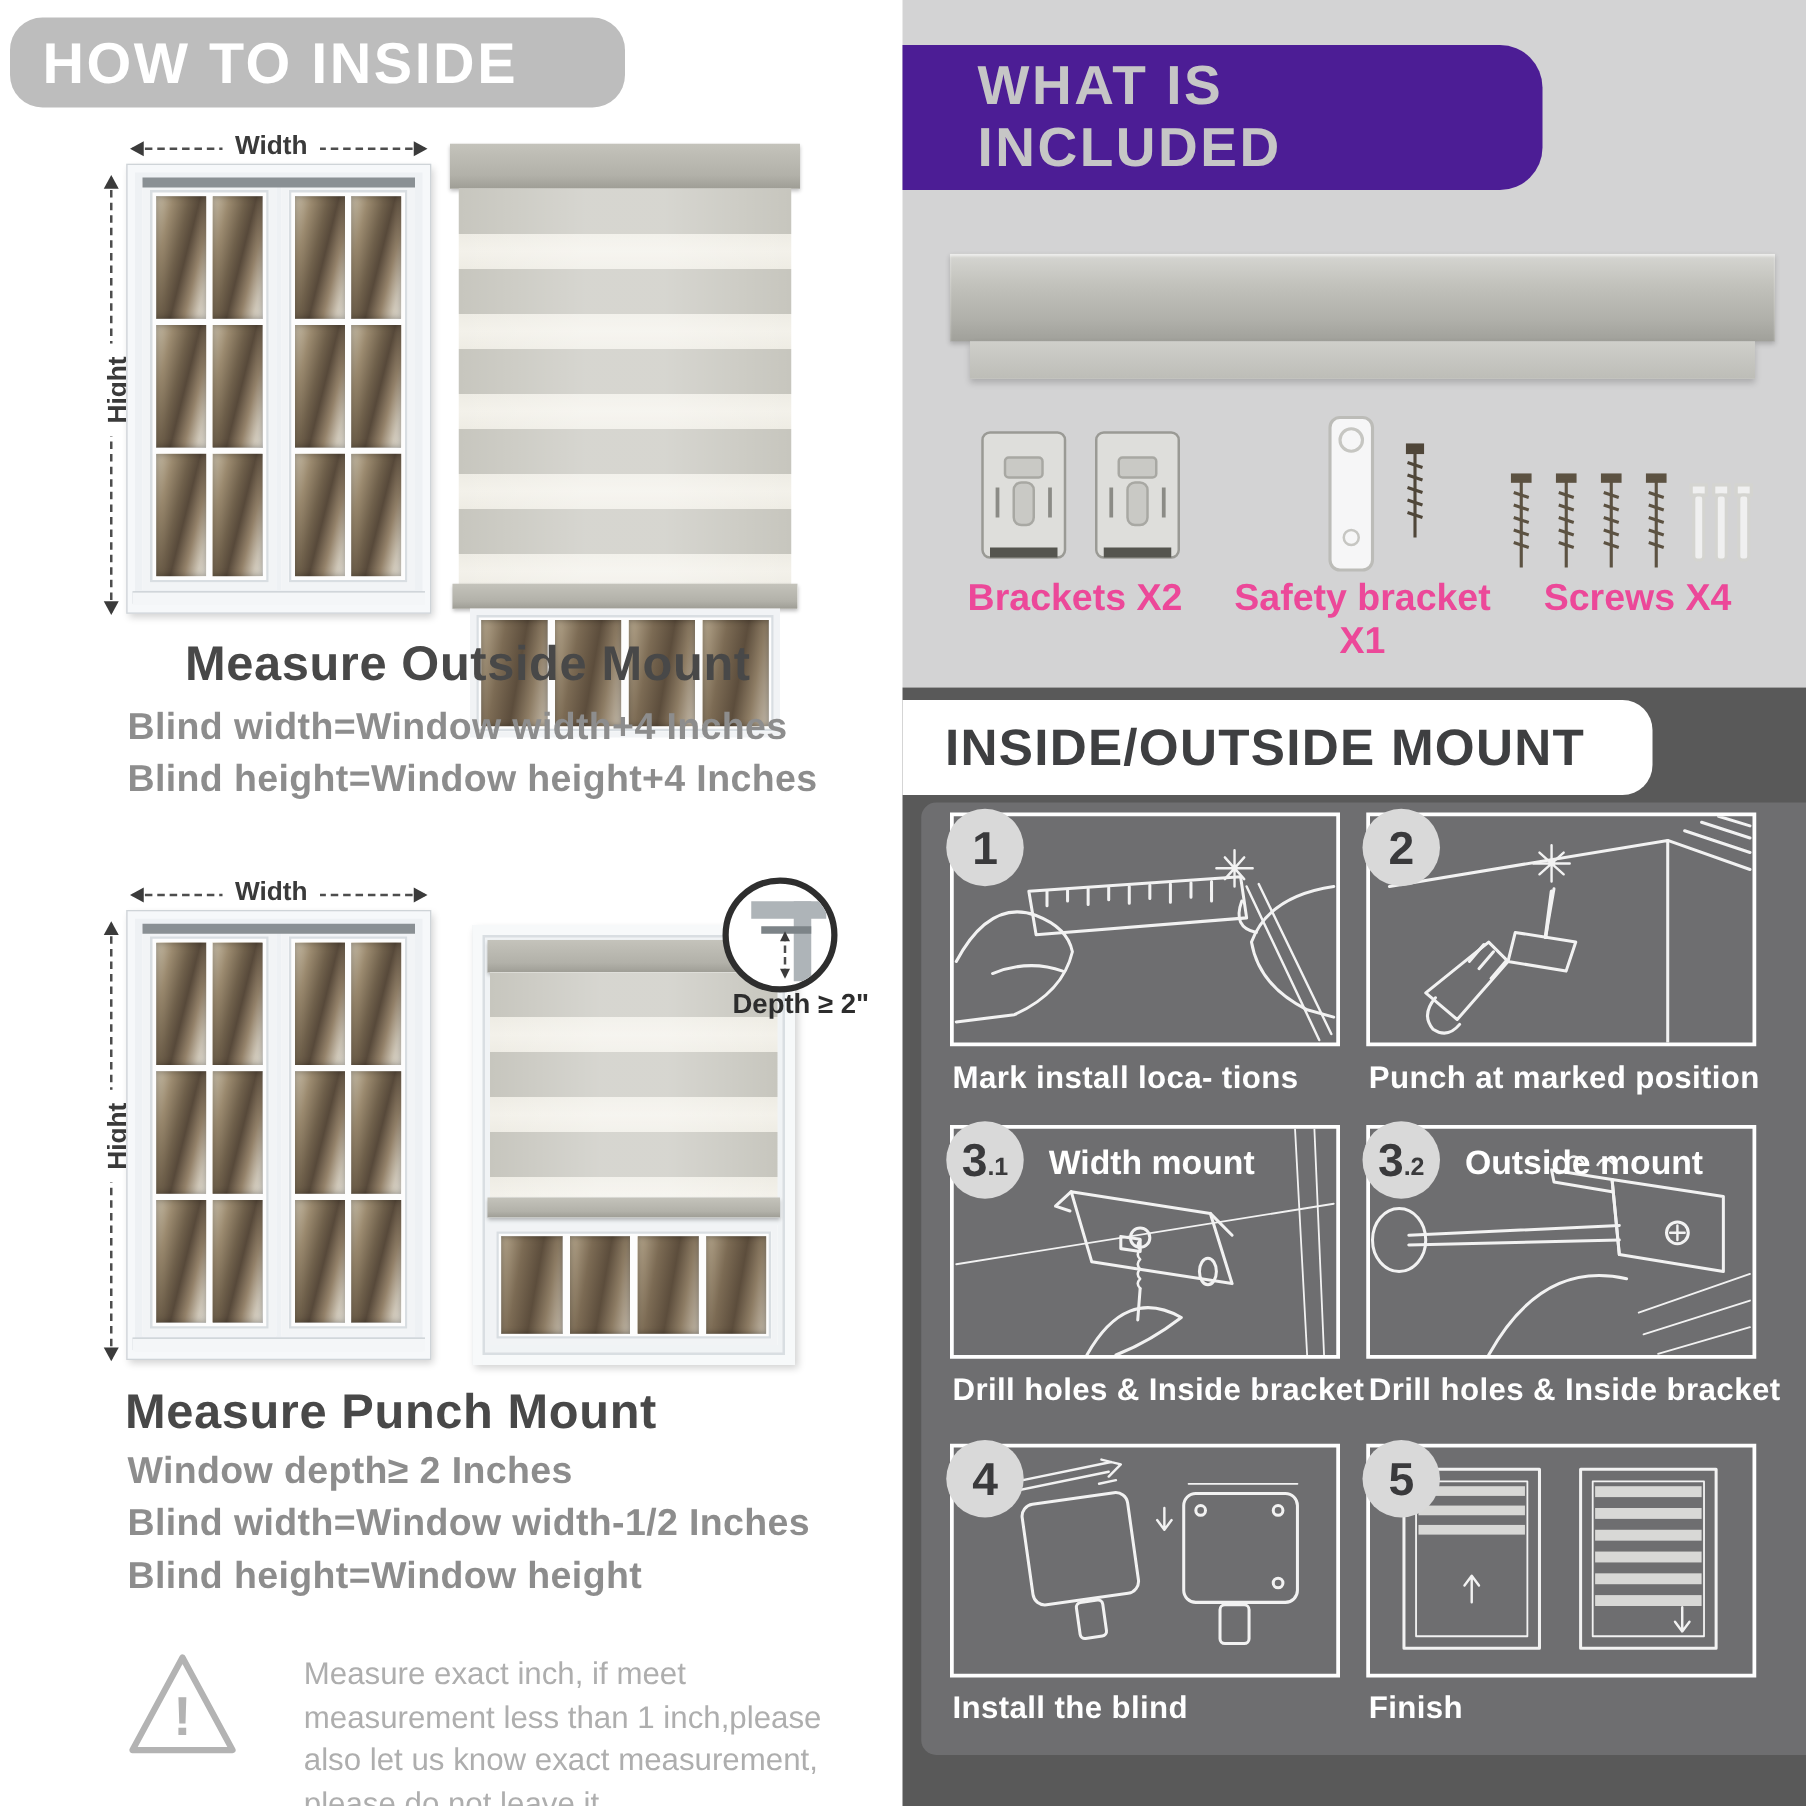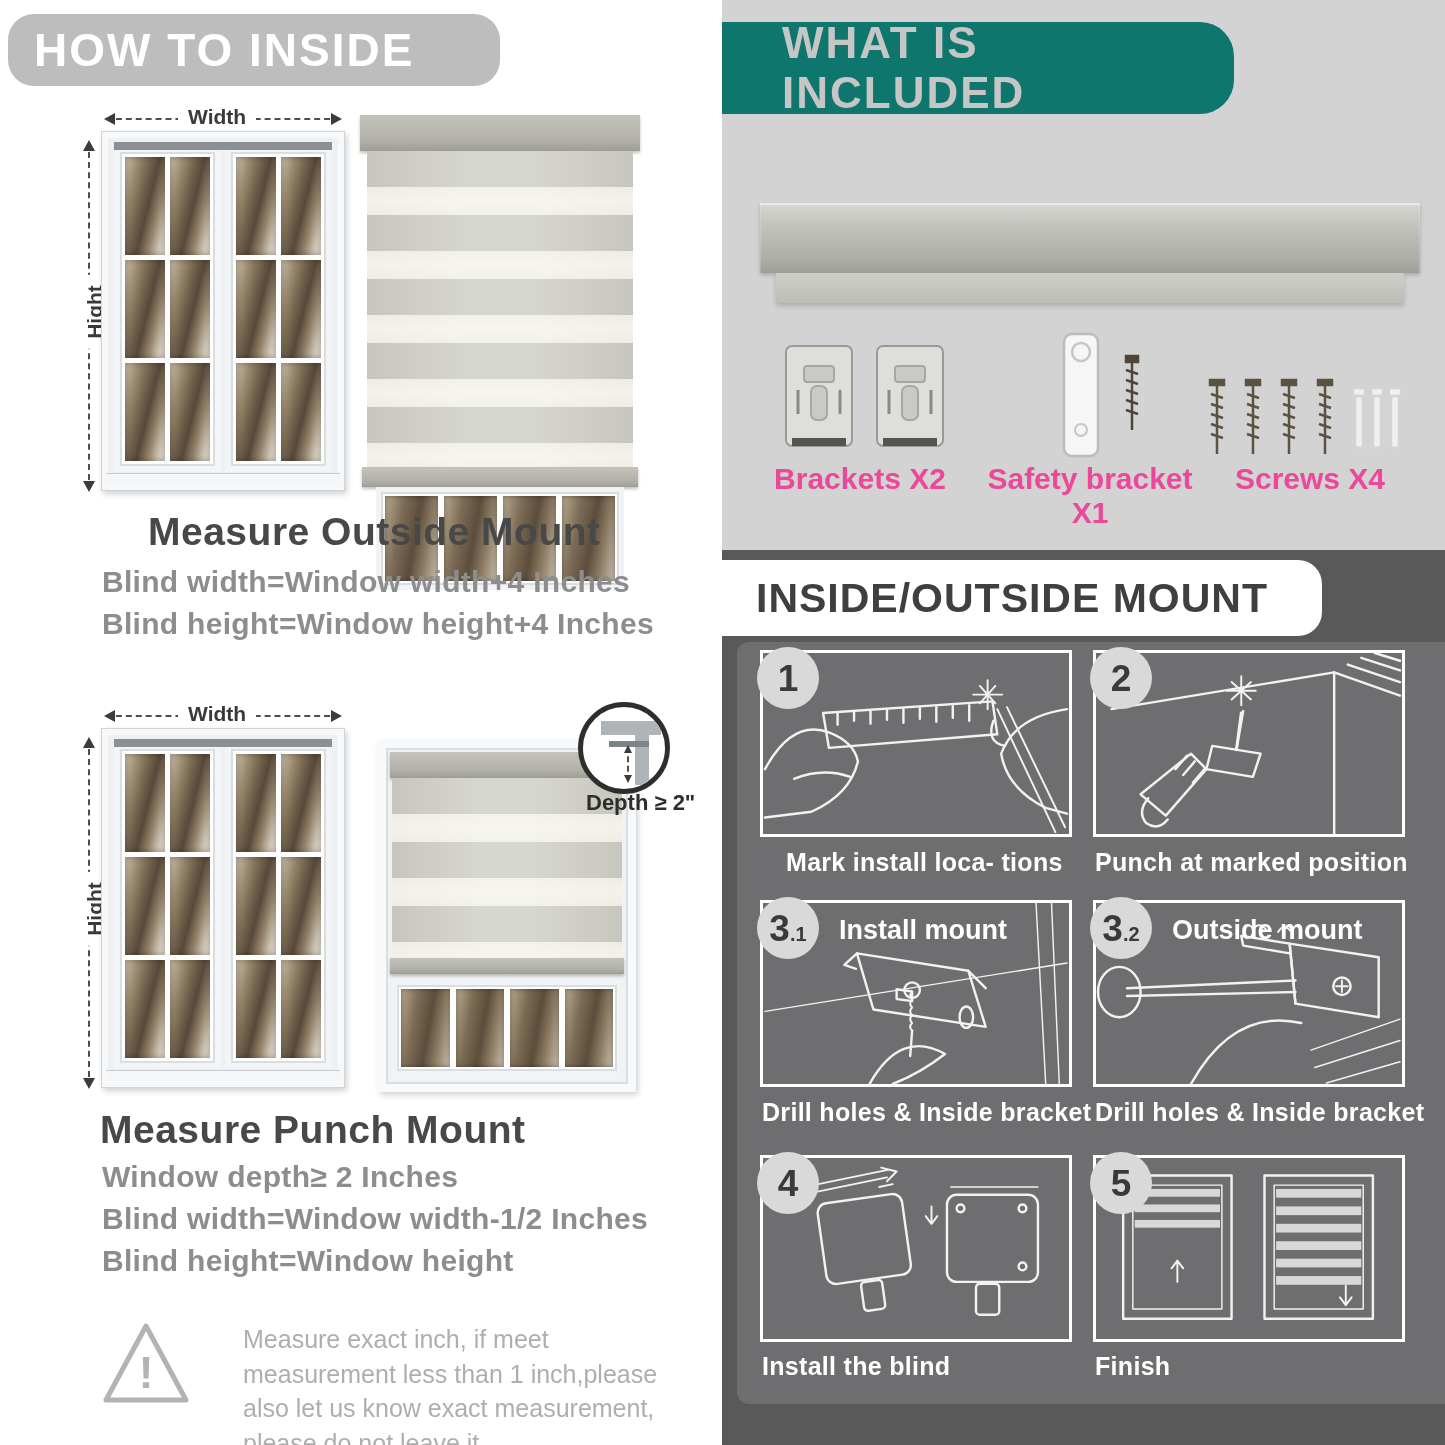--- a/index.html
+++ b/index.html
@@ -4,21 +4,21 @@
 <style>
   html,body{margin:0;padding:0;background:#fff;}
   #canvas{position:relative;width:1445px;height:1445px;background:#ffffff;overflow:hidden;
           font-family:"Liberation Sans","DejaVu Sans",sans-serif;}
   .abs{position:absolute;}
 
   
   .h1-left{left:8px;top:14px;width:492px;height:72px;background:#bdbdbd;border-radius:26px;
            display:flex;align-items:center;padding-left:26px;box-sizing:border-box;}
   .h1-left span{font-size:46px;font-weight:bold;color:#ffffff;letter-spacing:2px;}
-  .h1-incl{left:722px;top:22px;width:512px;height:92px;background:#0f766e;border-radius:0 34px 34px 0;
+  .h1-incl{left:722px;top:36px;width:512px;height:116px;background:#4c1d95;border-radius:0 34px 34px 0;
            display:flex;align-items:center;padding-left:60px;box-sizing:border-box;}
   .h1-incl span{font-size:44px;font-weight:bold;color:#c6c6c6;letter-spacing:2px;}
   .h1-mount{left:722px;top:560px;width:600px;height:76px;background:#ffffff;border-radius:0 24px 24px 0;
             display:flex;align-items:center;padding-left:34px;box-sizing:border-box;}
   .h1-mount span{font-size:41px;font-weight:bold;color:#3e3f41;letter-spacing:1px;}
 
   
   .winphoto{background:#eef1f4;border:1px solid #cfd4d8;box-shadow:inset 0 0 0 6px #f6f8fa, 2px 3px 6px rgba(0,0,0,.18);
             display:flex;gap:0;padding:14px 12px 18px 12px;box-sizing:border-box;}
   .winphoto .topbar{position:absolute;left:12px;right:12px;top:10px;height:8px;background:#8a9094;}
@@ -308,21 +308,21 @@
       <path d="M30 130 Q60 118 88 128"></path>
       <path d="M312 58 Q258 66 244 104 Q250 140 290 160 L312 166"></path>
       <path d="M300 185 L240 58 M310 180 L250 56" stroke-width="2"></path>
       <path d="M236 70 Q228 92 248 96"></path>
     </svg>
     <div class="badge">
         <span class="n">1</span>
         <span class="ns"></span>
       </div>
   </div>
-  <div class="abs cap" style="left:762px;top:848px;margin-left:24px;">Mark install loca- tions</div>
+  <div class="abs cap" style="left:762px;top:848px;">Mark install loca- tions</div>
 
   <div class="abs shot" style="left:1093px;top:650px;">
     <svg class="lineart" viewBox="0 0 312 187" fill="none" stroke="#f2f2f2" stroke-width="2.5" stroke-linejoin="round" stroke-linecap="round">
       <path d="M14 58 L244 20 L244 187"></path>
       <path d="M244 20 L312 44 M258 12 L312 30 M272 5 L312 18 M286 0 L312 8"></path>
       <path d="M138 30 L158 48 M158 30 L138 48 M148 24 L148 54 M133 39 L163 39" stroke-width="2"></path>
       <path d="M150 60 L143 100"></path>
       <path d="M118 96 L168 104 L160 128 L112 120 Z"></path>
       <path d="M112 120 L70 168 L44 146 L96 104 Z"></path>
       <path d="M100 112 L88 126 M92 106 L80 120 M110 120 L98 134"></path>
@@ -346,21 +346,21 @@
       <ellipse cx="208" cy="118" rx="7" ry="11"></ellipse>
       <path d="M152 92 Q148 96 152 100 Q148 104 152 108 Q148 112 152 116 Q148 120 152 124 Q148 128 152 132" stroke-width="2"></path>
       <circle cx="152" cy="90" r="8"></circle>
       <path d="M152 132 L150 158"></path>
       <path d="M108 187 Q140 130 186 156 Q160 176 132 187"></path>
     </svg>
     <div class="badge">
         <span class="n">3</span>
         <span class="ns">.1</span>
       </div>
-    <div class="slabel">Install mount</div>
+    <div class="slabel">Width mount</div>
   </div>
   <div class="abs cap" style="left:762px;top:1098px;">Drill holes &amp;  Inside bracket</div>
 
   <div class="abs shot" style="left:1093px;top:900px;">
     <svg class="lineart" viewBox="0 0 312 187" fill="none" stroke="#f2f2f2" stroke-width="2.5" stroke-linejoin="round" stroke-linecap="round">
       <path d="M198 42 L290 56 L290 118 L204 104 Z"></path>
       <path d="M198 42 L204 104 M198 42 L148 34 L150 44 L198 52"></path>
       <path d="M160 28 Q166 18 174 28 M186 30 Q192 20 200 30" stroke-width="2"></path>
       <circle cx="252" cy="86" r="9"></circle>
       <path d="M246 86 L258 86 M252 80 L252 92" stroke-width="2"></path>

